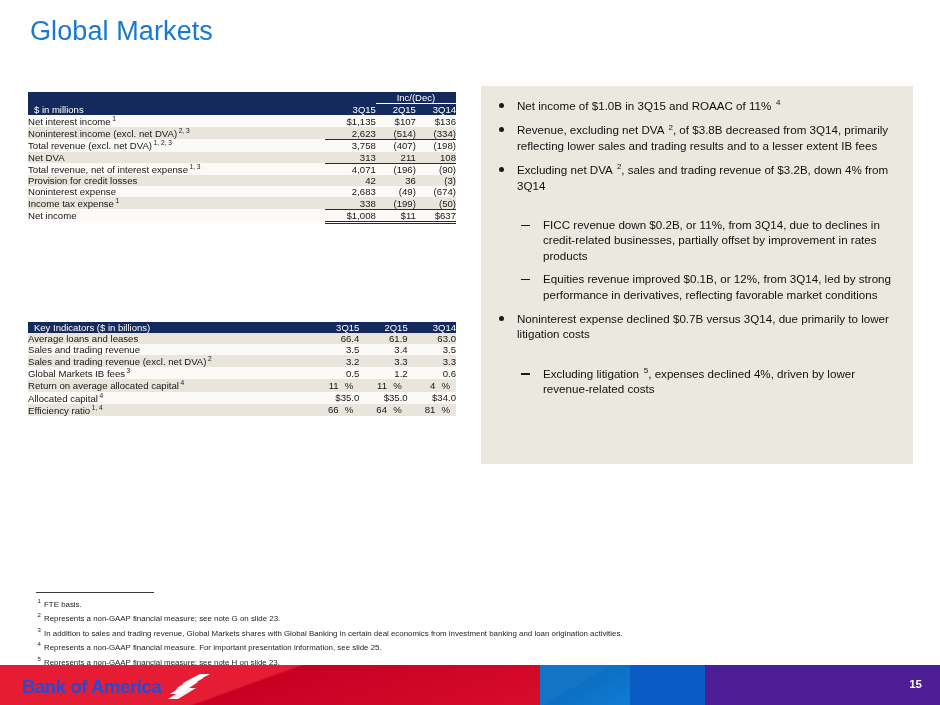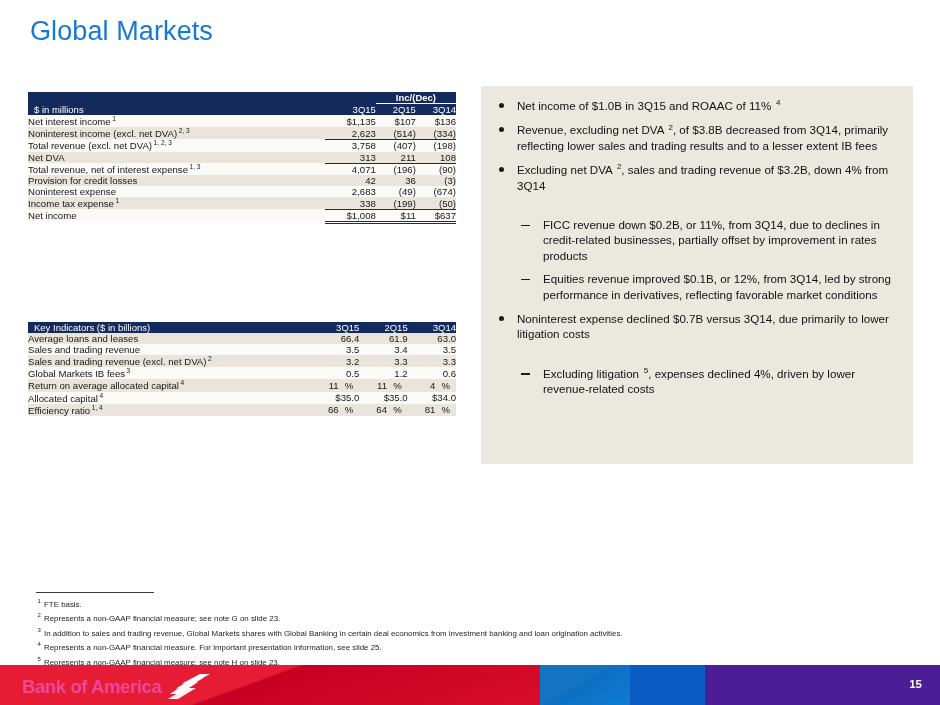--- a/index.html
+++ b/index.html
@@ -25,21 +25,21 @@
   #table-income { left: 28px; top: 92px; width: 428px; }
   #table-indicators { left: 28px; top: 322px; width: 428px; }
 
   .thead-band { background: #142A5C; color: #ffffff; }
   .hdr-cell {
     font-size: 9.5px; font-weight: normal; color: #fff;
     padding: 4px 6px 4px 0; text-align: right; white-space: nowrap;
   }
   .hdr-cell.lbl { text-align: left; padding-left: 6px; }
   .hdr-span {
-    font-size: 9.5px; font-weight: bold; color: #fff;
+    font-size: 9.5px; font-weight: normal; color: #fff;
     text-align: center; padding: 3px 0 1px 0;
     border-bottom: 1.3px solid #ffffff;
   }
   .hdr-blank { border: none; }
 
   .row-a { background: #FBFAF7; }
   .row-b { background: #E9E5DC; }
 
   .cell-label {
     font-size: 9.6px; color: #171717; text-align: left;
@@ -110,21 +110,21 @@
   #seg-navy    { left: 705px; width: 235px; background: #4c1d95; }
   #page-number {
     position: absolute; right: 18px; top: 13px;
     font-size: 11.5px; color: #ffffff; font-weight: 600;
   }
   #logo-wrap {
     position: absolute; left: 22px; top: 9px;
     display: flex; align-items: center; gap: 7px;
   }
   #logo-text {
-    color: #ec4899; font-size: 18.5px; font-weight: bold;
+    color: #1d4ed8; font-size: 18.5px; font-weight: bold;
     letter-spacing: -0.4px; font-family: "Liberation Sans", sans-serif;
   }
   #logo-flag { display: block; }
 </style>
 </head>
 <body>
 
 <div class="slide">
 
   <div class="title">Global Markets</div>

